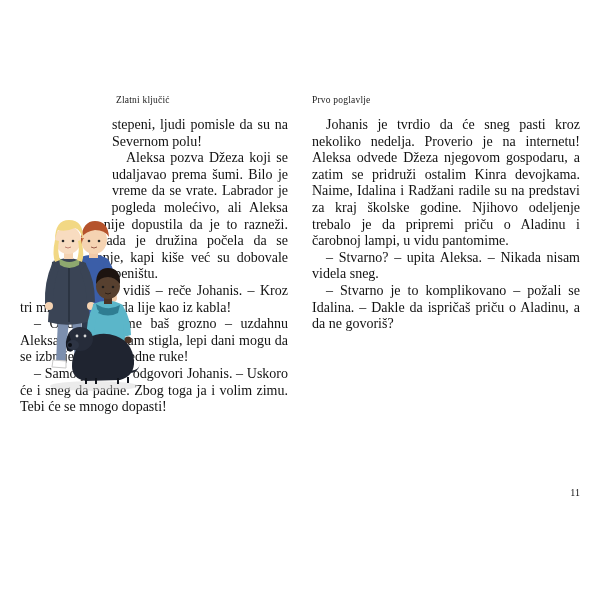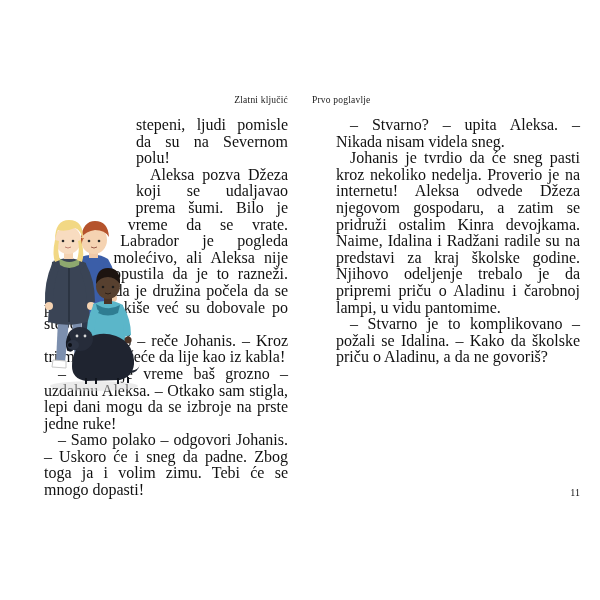--- a/index.html
+++ b/index.html
@@ -43,30 +43,29 @@
     top: 0;
     width: 268px;
     height: 420px;
   }
   .running-head {
     font-size: 9.5px;
     letter-spacing: 0.2px;
     color: #1a1a1a;
     height: 14px;
   }
-  .rh-left { margin-left: 76px; text-align: right; }
+  .rh-left { margin-left: 96px; }
   .rh-right { }
 
   .col-text {
-    font-size: 16px;
+    font-size: 14px;
     line-height: 16.6px;
     text-align: justify;
     color: #111;
     margin-top: 8px;
-    margin-left: 24px;
   }
   .col-text p {
     margin: 0;
     text-indent: 14px;
   }
   .col-text p.noindent { text-indent: 0; }
 
   
   .illus-wrap {
     float: left;
@@ -204,22 +203,22 @@
         <p>– Eto vidiš – reče Johanis. – Kroz tri minuta počeće da lije kao iz kabla!</p>
         <p>– Ovde je vreme baš grozno – uzdahnu Aleksa. – Otkako sam stigla, lepi dani mogu da se izbroje na prste jedne ruke!</p>
         <p>– Samo polako – odgovori Johanis. – Usko­ro će i sneg da padne. Zbog toga ja i volim zi­mu. Tebi će se mnogo dopasti!</p>
       </div>
     </div>
 
     <div class="page-right">
       <div class="running-head rh-right">Prvo poglavlje</div>
 
       <div class="col-text">
+        <p>Johanis je tvrdio da će sneg pasti kroz nekoliko nedelja. Proverio je na internetu! Aleksa odvede Džeza njegovom gospoda­ru, a zatim se pridruži ostalim Kinra de­vojkama. Naime, Idalina i Radžani radile su na predstavi za kraj školske godine. Njiho­vo odeljenje trebalo je da pripremi priču o Aladinu i čarobnoj lampi, u vidu pantomi­me.</p>
         <p>– Stvarno? – upita Aleksa. – Nikada nisam videla sneg.</p>
-        <p>Johanis je tvrdio da će sneg pasti kroz nekoliko nedelja. Proverio je na internetu! Aleksa odvede Džeza njegovom gospoda­ru, a zatim se pridruži ostalim Kinra de­vojkama. Naime, Idalina i Radžani radile su na predstavi za kraj školske godine. Njiho­vo odeljenje trebalo je da pripremi priču o Aladinu i čarobnoj lampi, u vidu pantomi­me.</p>
-        <p>– Stvarno je to komplikovano – požali se Idalina. – Kako da školske priču o Aladinu, a da ne govoriš?</p>
+        <p>– Stvarno je to komplikovano – požali se Idalina. – Dakle da ispričaš priču o Aladinu, a da ne govoriš?</p>
       </div>
 
       <div class="pagenum">11</div>
     </div>
 
   </div>
 </div>
 
 </body></html>

